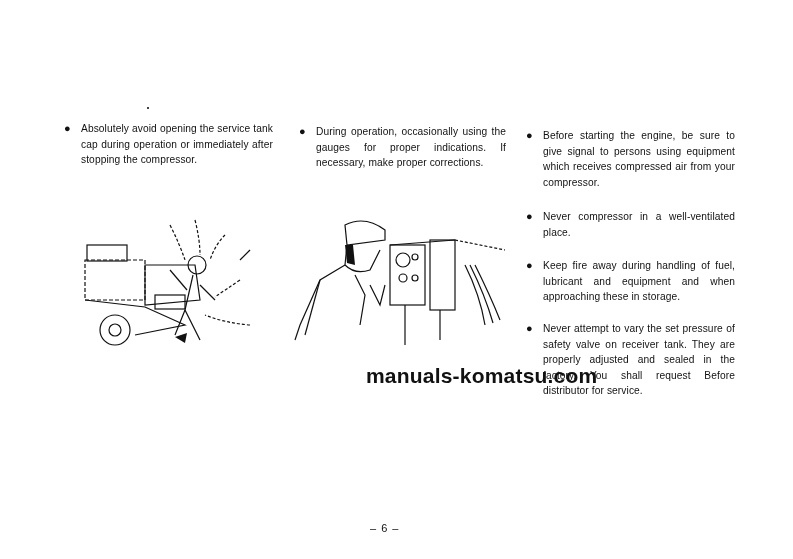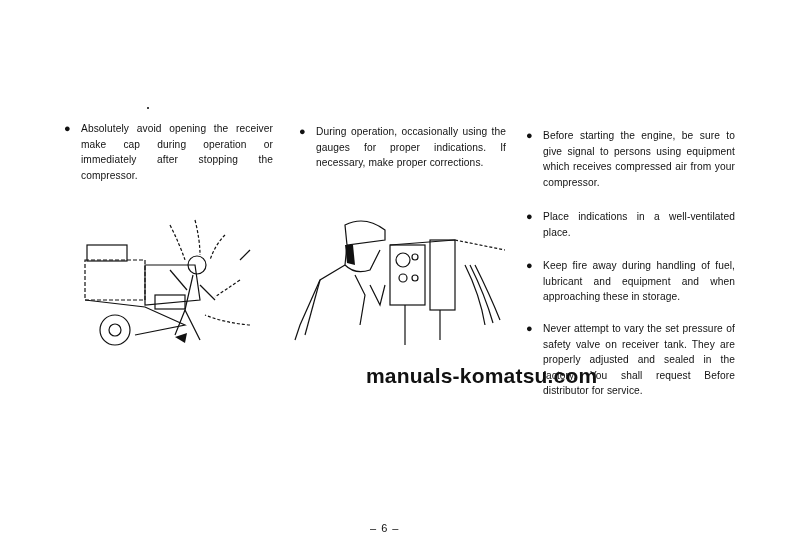--- a/index.html
+++ b/index.html
@@ -30,21 +30,21 @@
   </style>
 </head>
 <body>
 
 <div class="page">
 
   <div class="stray-dot"></div>
 
   <div class="bullet-item" style="left:81px; top:121px; width:192px;">
     <span class="dot">●</span>
-    <span class="txt">Absolutely avoid opening the receiver make cap during operation or immediately after stopping the compressor.</span>
+    <span class="txt">Absolutely avoid opening the service tank cap during operation or immediately after stopping the compressor.</span>
   </div>
 
   <svg class="illus" style="left:75px; top:215px;" width="195" height="140" viewBox="0 0 195 140">
     <g fill="none" stroke="#111" stroke-width="1.2">
 
       <rect x="10" y="45" width="60" height="40" stroke-dasharray="4 2"></rect>
       <rect x="12" y="30" width="40" height="16"></rect>
       <path d="M70 50 L120 50 L125 85 L70 90 Z"></path>
       <rect x="80" y="80" width="30" height="14"></rect>
       <circle cx="40" cy="115" r="15"></circle>
@@ -101,21 +101,21 @@
     <path d="M60 30 L68 30 L70 50 L62 48 Z" fill="#111"></path>
   </svg>
 
   <div class="bullet-item" style="left:543px; top:128px; width:192px;">
     <span class="dot">●</span>
     <span class="txt">Before starting the engine, be sure to give signal to persons using equipment which receives compressed air from your compressor.</span>
   </div>
 
   <div class="bullet-item" style="left:543px; top:209px; width:192px;">
     <span class="dot">●</span>
-    <span class="txt">Place indications in a well-ventilated place.</span>
+    <span class="txt">Never compressor in a well-ventilated place.</span>
   </div>
 
   <div class="bullet-item" style="left:543px; top:258px; width:192px;">
     <span class="dot">●</span>
     <span class="txt">Keep fire away during handling of fuel, lubricant and equipment and when approaching these in storage.</span>
   </div>
 
   <div class="bullet-item" style="left:543px; top:321px; width:192px;">
     <span class="dot">●</span>
     <span class="txt">Never attempt to vary the set pressure of safety valve on receiver tank. They are properly adjusted and sealed in the factory. You shall request Before distributor for service.</span>

